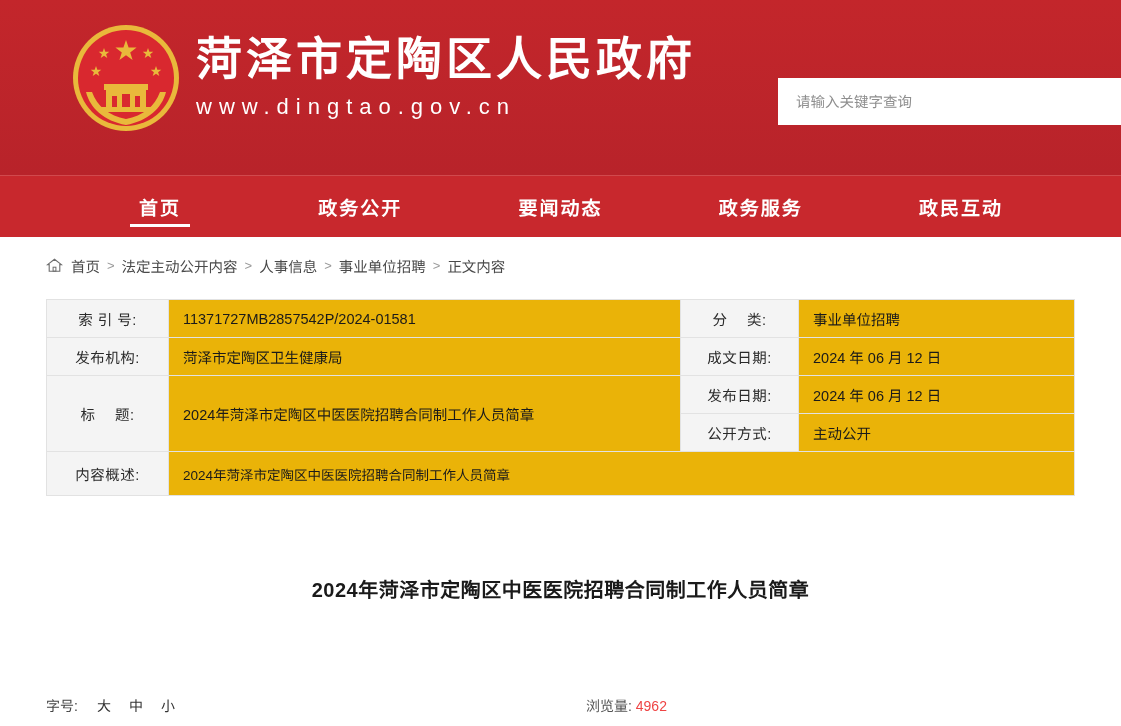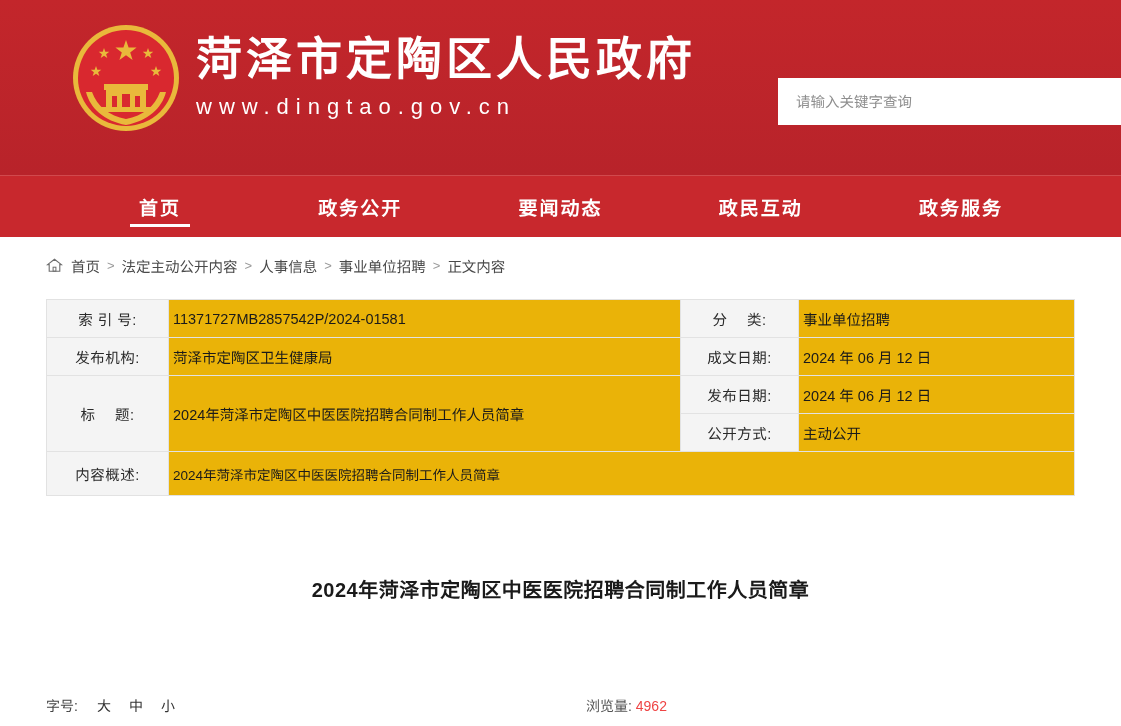--- a/index.html
+++ b/index.html
@@ -147,21 +147,21 @@
   }
   table.info {
     border-collapse: collapse;
     width: 100%;
     table-layout: fixed;
     font-size: 14.5px;
     color: #222;
   }
   table.info td {
     border: 1px solid #e2e2e2;
-    padding: 0 4px;
+    padding: 0 14px;
     height: 38px;
     vertical-align: middle;
   }
   td.lbl {
     background: #f4f4f4;
     color: #2a2a2a;
     text-align: center;
     width: 122px;
     letter-spacing: 0.5px;
   }
@@ -253,22 +253,22 @@
       <input class="search-input" type="text" placeholder="请输入关键字查询" style="">
     </div>
   </div>
 </div>
 
 <div class="nav">
   <div class="nav-list">
     <div class="nav-item active">首页</div>
     <div class="nav-item">政务公开</div>
     <div class="nav-item">要闻动态</div>
+    <div class="nav-item">政务服务</div>
     <div class="nav-item">政民互动</div>
-    <div class="nav-item">政务服务</div>
   </div>
 </div>
 
 <div class="breadcrumb">
   <span class="home-icon">
     <svg width="17" height="17" viewBox="0 0 17 17" xmlns="http://www.w3.org/2000/svg">
       <path d="M8.5 2.2 L1.6 7.6 H3.2 V14.2 H13.8 V7.6 H15.4 Z" fill="none" stroke="#6d6d6d" stroke-width="1.1"></path>
       <rect x="7.1" y="10.2" width="2.8" height="4" fill="none" stroke="#6d6d6d" stroke-width="1"></rect>
     </svg>
   </span>

